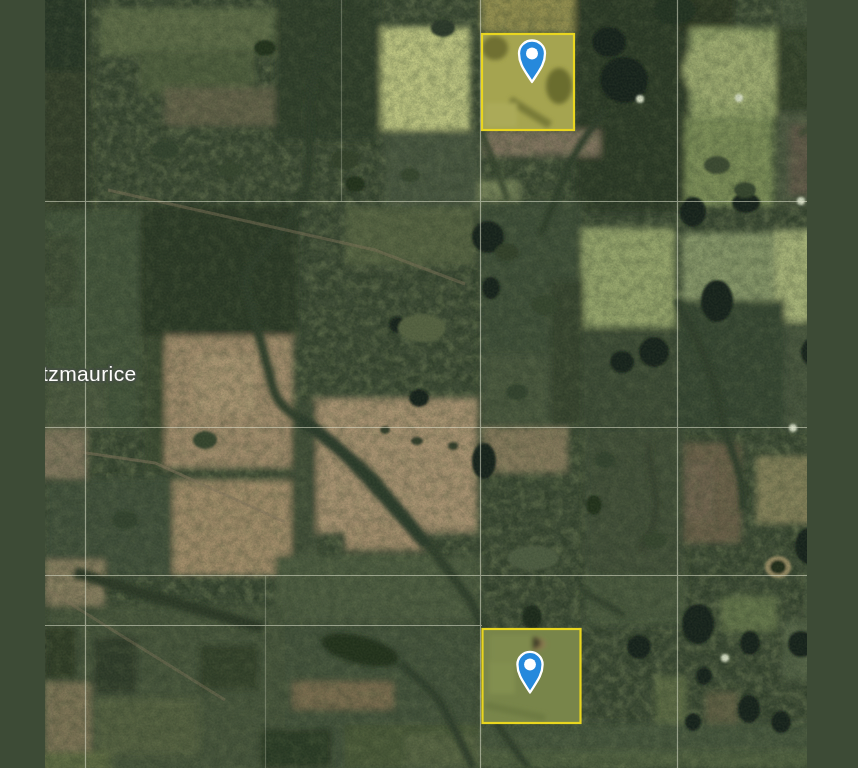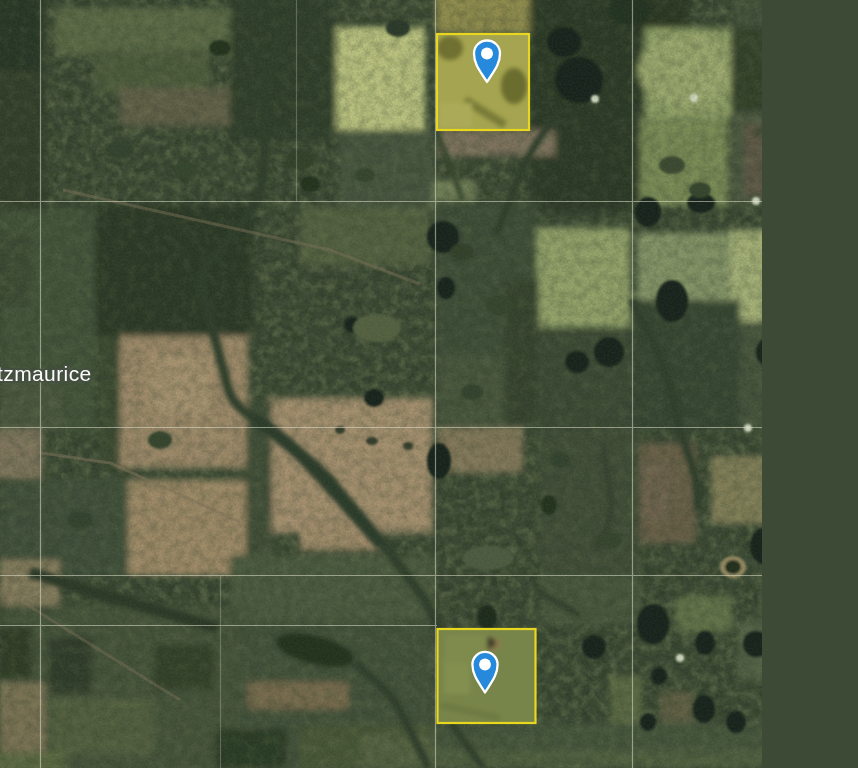--- a/index.html
+++ b/index.html
@@ -1,16 +1,16 @@
 <!DOCTYPE html>
 <html><head>
 <meta charset="utf-8">
 <style>
 html,body{margin:0;padding:0;background:#3d4b36;}
-#map{position:relative;width:762px;height:768px;overflow:hidden;font-family:"Liberation Sans",sans-serif;}
+#map{position:relative;width:762px;height:768px;overflow:hidden;font-family:"Liberation Sans",sans-serif;padding-left:45px;}
 </style>
 </head>
 <body>
 <div id="map">
 <svg width="858" height="768" viewBox="0 0 858 768">
 <defs>
 <filter id="b4" x="-20%" y="-20%" width="140%" height="140%">
           <feGaussianBlur stdDeviation="4"></feGaussianBlur>
         </filter>
 <filter id="b3" x="-20%" y="-20%" width="140%" height="140%">

